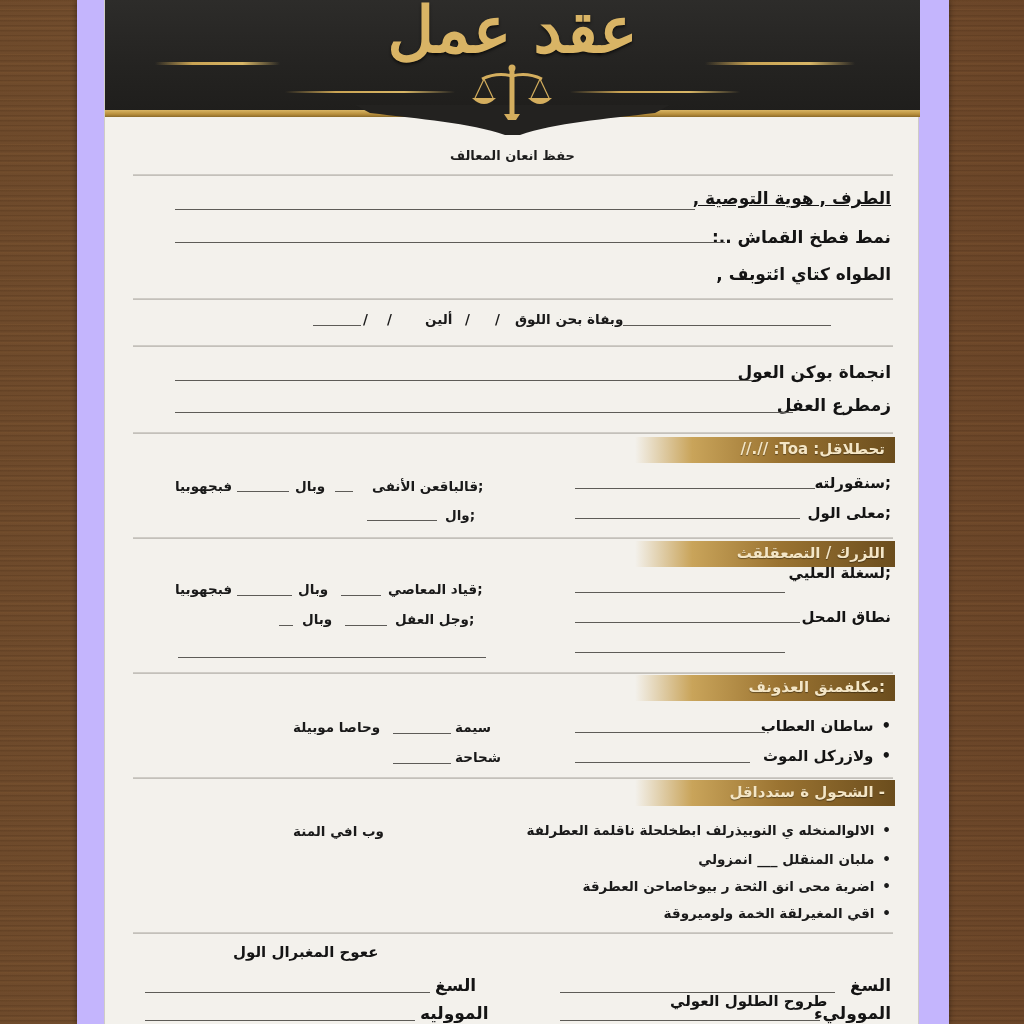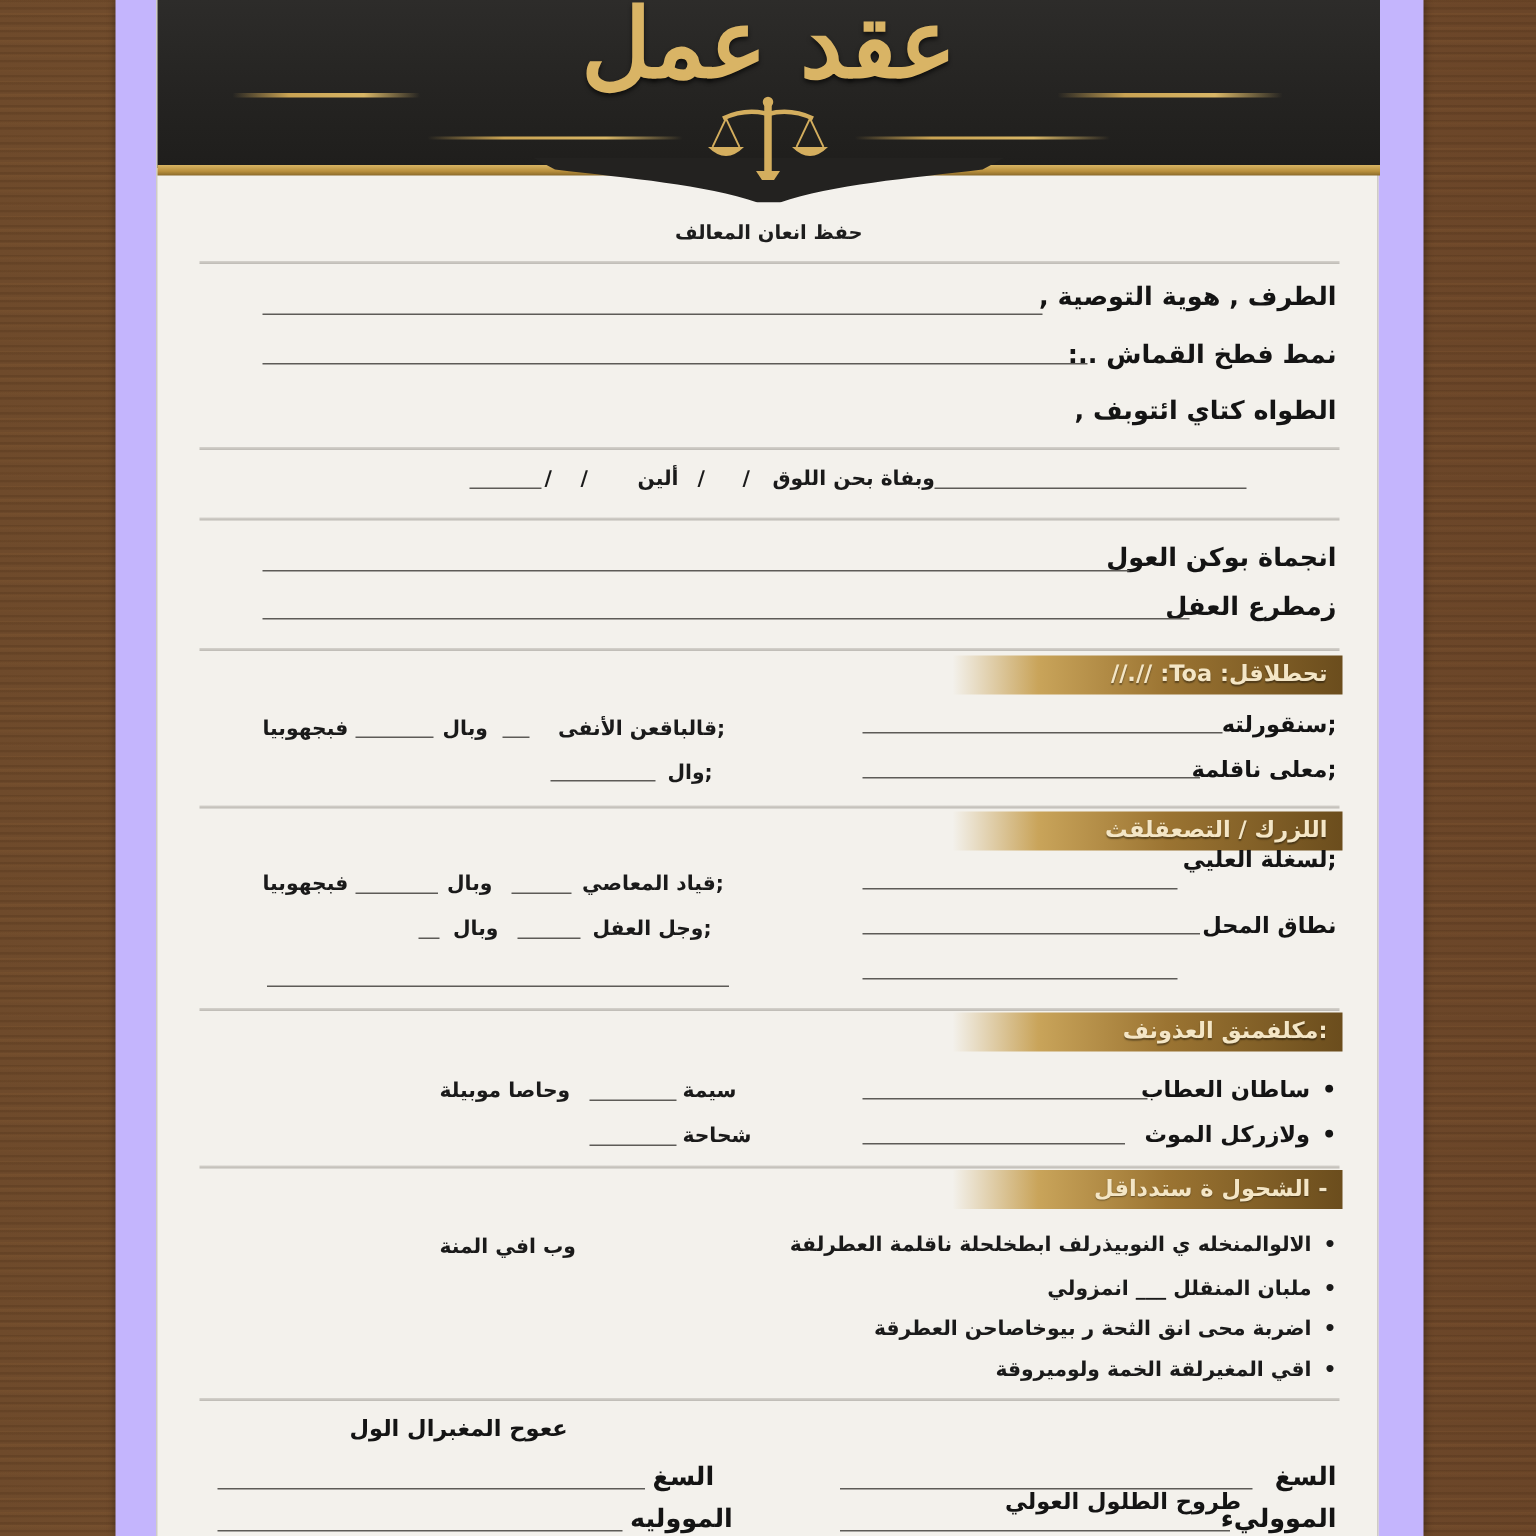--- a/index.html
+++ b/index.html
@@ -96,21 +96,21 @@
         <line x1="78" y1="17" x2="69" y2="36" stroke-width="1.2"></line>
         <line x1="78" y1="17" x2="87" y2="36" stroke-width="1.2"></line>
         <path d="M10,36 L34,36 Q22,48 10,36 Z" stroke="none"></path>
         <path d="M66,36 L90,36 Q78,48 66,36 Z" stroke="none"></path>
       </g>
     </svg>
 
     <div class="abs subtitle rtl" style="left:345px; top:148px;">حفظ انعان المعالف</div>
     <div class="divider" style="top:174px;"></div>
 
-    <div class="abs label-lg rtl" style="right:27px; top:188px;">الطرف , هوية التوصية ,</div>
+    <div class="abs label-lg rtl" style="right:27px; top:188px;text-decoration:underline;">الطرف , هوية التوصية ,</div>
     <div class="fill-line" style="left:70px; top:209px; width:520px;"></div>
     <div class="abs label-lg rtl" style="right:27px; top:227px;">نمط فطخ القماش ..:</div>
     <div class="fill-line" style="left:70px; top:242px; width:550px;"></div>
     <div class="abs label-lg rtl" style="right:27px; top:264px;">الطواه كتاي ائتوبف ,</div>
     <div class="divider" style="top:298px;"></div>
 
     <div class="fill-line" style="left:518px; top:325px; width:208px;"></div>
     <div class="abs label-sm rtl" style="left:410px; top:311px;">وبفاة بحن اللوق</div>
     <div class="abs label-sm" style="left:390px; top:311px;">/</div>
     <div class="abs label-sm" style="left:360px; top:311px;">/</div>
@@ -124,21 +124,21 @@
     <div class="fill-line" style="left:70px; top:380px; width:578px;"></div>
     <div class="abs label-lg rtl" style="right:27px; top:395px;">زمطرع العفل</div>
     <div class="fill-line" style="left:70px; top:412px; width:618px;"></div>
     <div class="divider" style="top:432px;"></div>
 
     <div class="section-bar" style="left:530px; top:437px; width:260px;text-align:center;">
       <span>تحطلاقل: Toa: //.//</span>
     </div>
     <div class="abs label-md rtl" style="right:27px; top:474px;">;سنقورلته</div>
     <div class="fill-line" style="left:470px; top:488px; width:240px;"></div>
-    <div class="abs label-md rtl" style="right:27px; top:504px;">;معلى ناقلمة</div>
+    <div class="abs label-md rtl" style="right:27px; top:504px;">;معلى الول</div>
     <div class="fill-line" style="left:470px; top:518px; width:225px;"></div>
 
     <div class="abs label-sm rtl" style="left:267px; top:478px;">;قالباقعن الأنفى</div>
     <div class="fill-line" style="left:230px; top:491px; width:18px;"></div>
     <div class="abs label-sm rtl" style="left:190px; top:478px;">وبال</div>
     <div class="fill-line" style="left:132px; top:491px; width:52px;"></div>
     <div class="abs label-sm rtl" style="left:70px; top:478px;">فبجهوبيا</div>
     <div class="abs label-sm rtl" style="left:340px; top:507px;">;وال</div>
     <div class="fill-line" style="left:262px; top:520px; width:70px;"></div>
     <div class="divider" style="top:537px;"></div>

